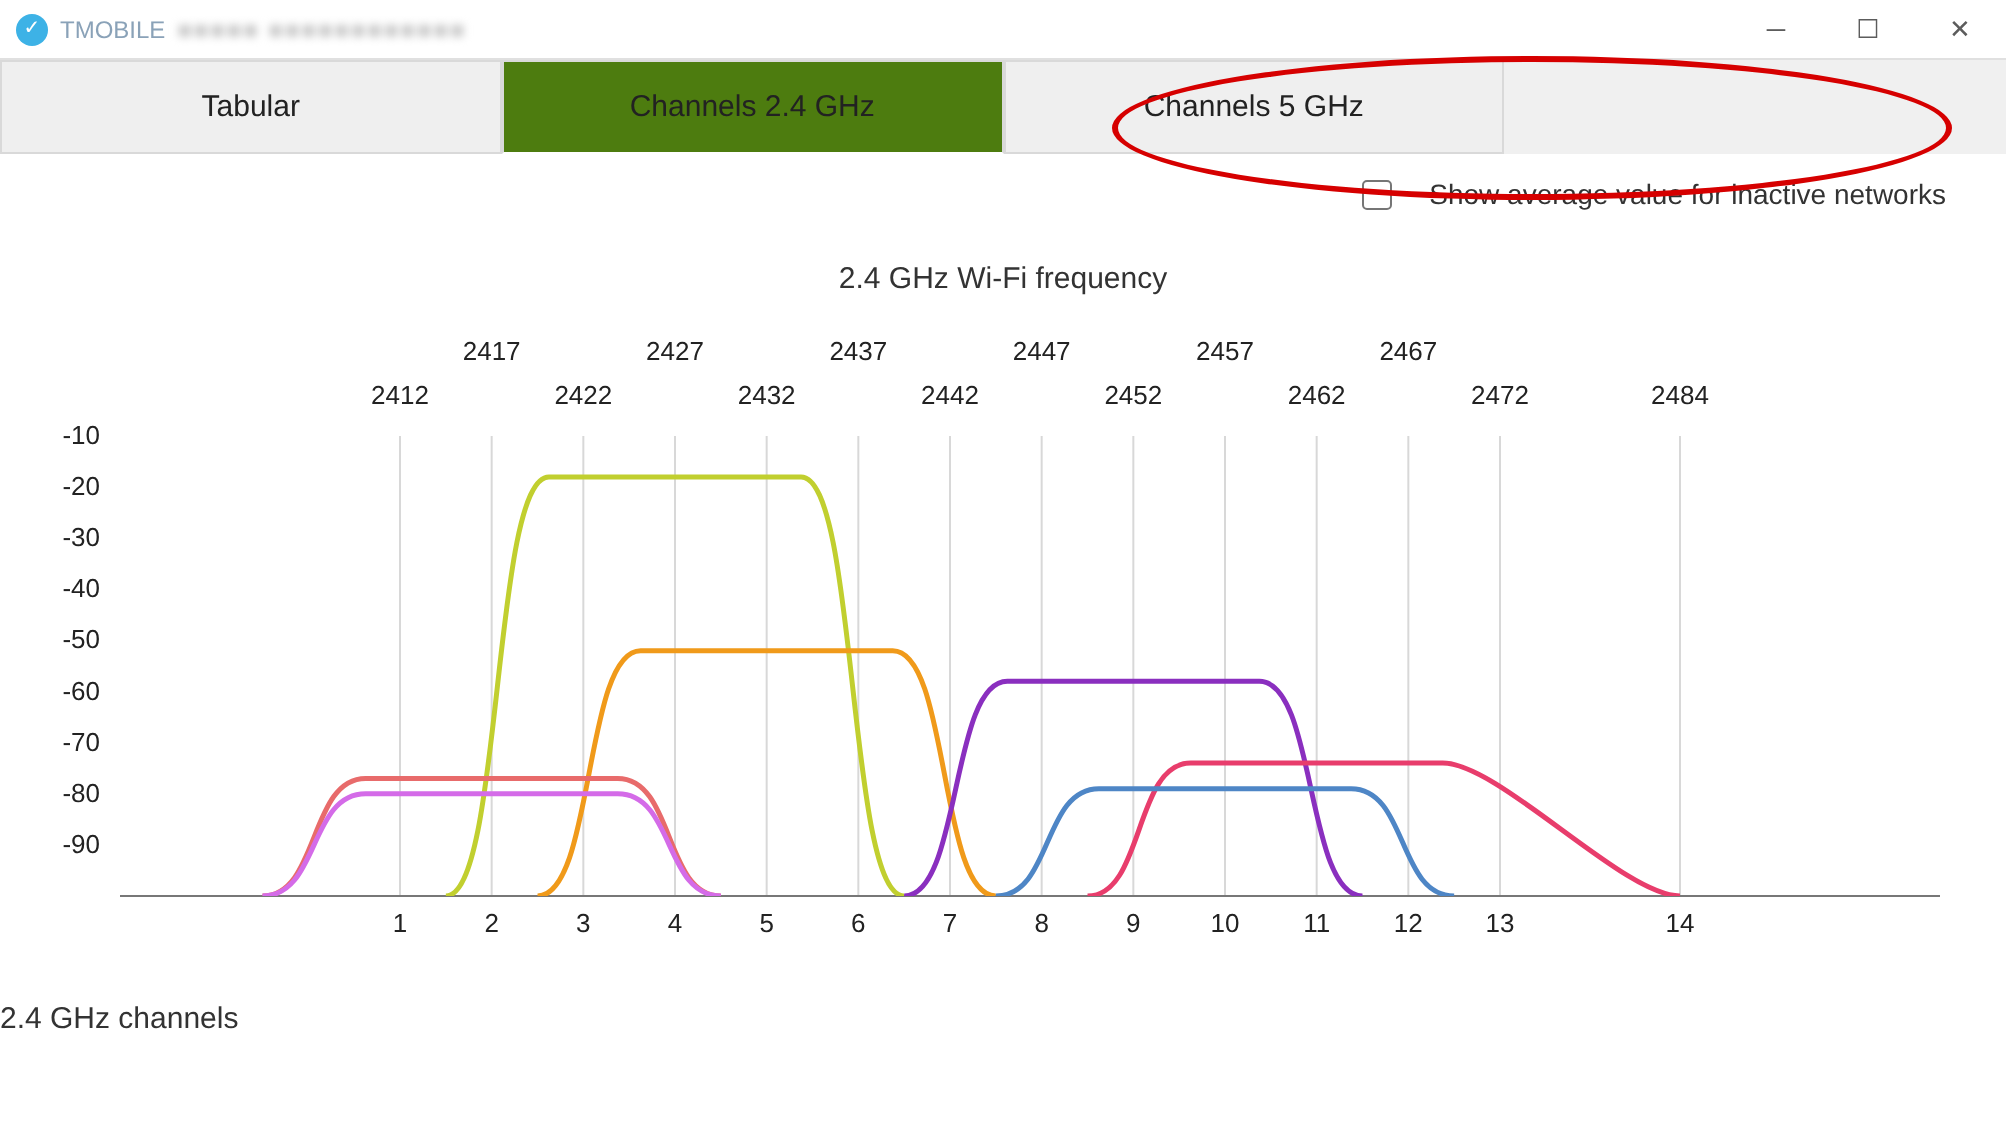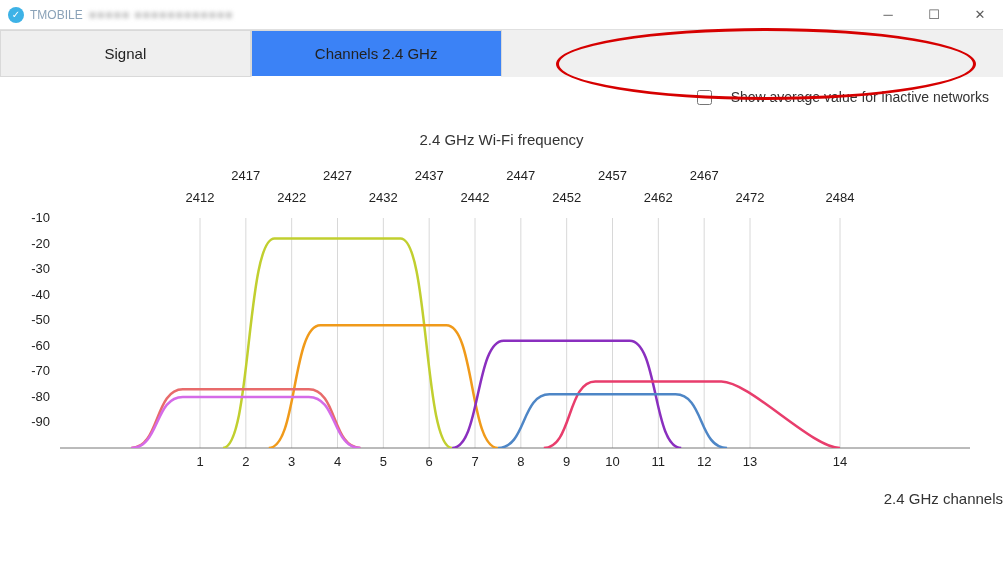--- a/index.html
+++ b/index.html
@@ -37,43 +37,43 @@
     }
     .tab {
       text-align: center;
       padding: 14px 0;
       font-size: 15px;
       color: #222;
       border: 1px solid #d9d9d9;
       background: #efefef;
       cursor: pointer;
     }
-    .tab.active { background: #3b82f6; border-bottom-color: #fff; }
+    .tab.active { background: #4d7c0f; border-bottom-color: #fff; }
     .option-row {
       display: flex;
       justify-content: flex-end;
       align-items: center;
-      padding: 12px 14px 6px 14px;
+      padding: 12px 30px 6px 14px;
       gap: 19px;
       font-size: 14px;
     }
     .option-row input[type=checkbox]{ width:15px; height:15px; }
     .chart-title {
       text-align: center;
       font-size: 15px;
       margin-top: 20px;
     }
     .chart-wrap {
       position: relative;
       width: 100%;
       height: 340px;
     }
     svg.chart { position:absolute; left:0; top:0; }
     .x-axis-title {
-      text-align:right; font-size:15px; margin-top:2px;
+      text-align:left; font-size:15px; margin-top:13px;
     }
     .annotation-ellipse {
       position:absolute;
       border: 3px solid #d60000;
       border-radius: 50%;
       pointer-events: none;
     }
   </style>
 </head>
 <body>
@@ -85,22 +85,23 @@
     <span class="blurred">■■■■■  ■■■■■■■■■■■■</span>
   </div>
   <div class="window-controls">
     <div class="win-btn">─</div>
     <div class="win-btn">☐</div>
     <div class="win-btn">✕</div>
   </div>
 </div>
 
 <div class="tabs">
-  <div class="tab">Signal</div>
+  <div class="tab">Tabular</div>
   <div class="tab active">Channels 2.4 GHz</div>
+  <div class="tab">Channels 5 GHz</div>
 </div>
 
 <div class="annotation-ellipse" style="left:556px; top:28px; width:420px; height:72px;"></div>
 
 <div class="option-row">
   <input type="checkbox" style="">
   <span>Show average value for inactive networks</span>
 </div>
 
 <div class="chart-title">2.4 GHz Wi-Fi frequency</div>

